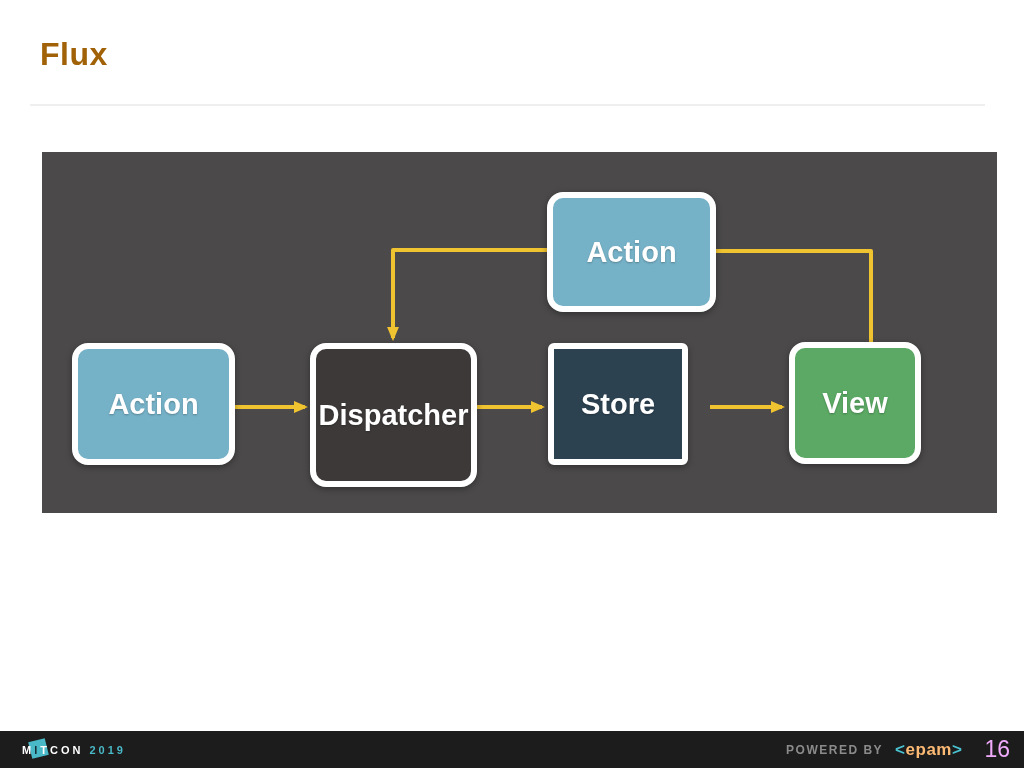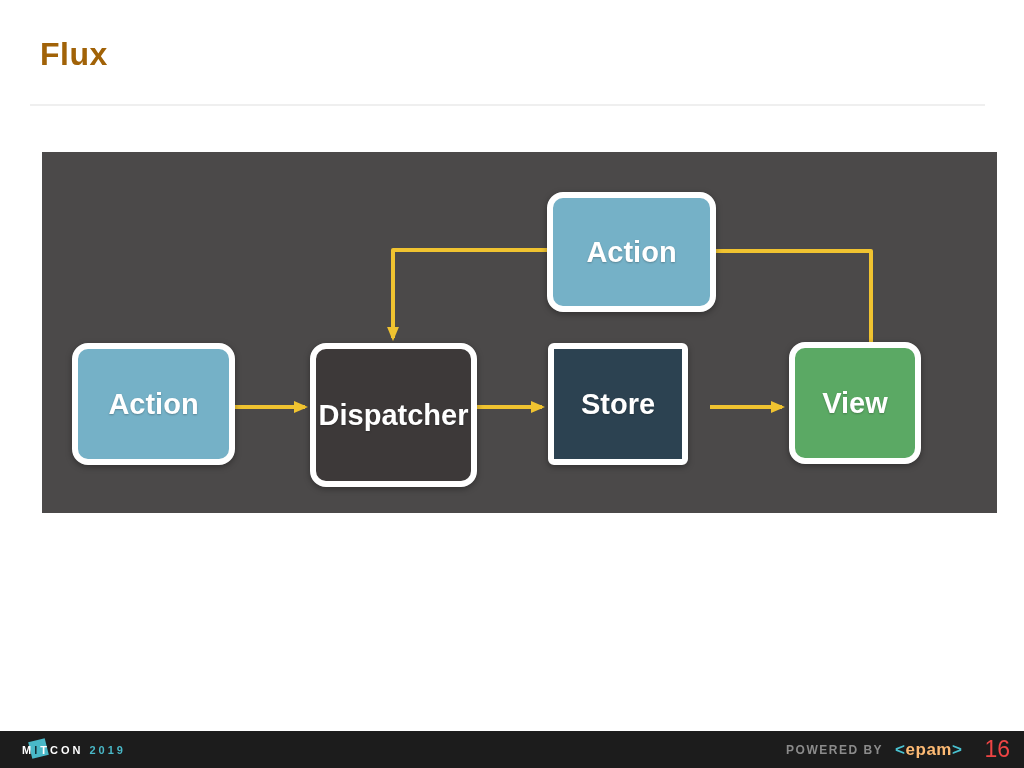--- a/index.html
+++ b/index.html
@@ -77,21 +77,21 @@
   .powered{
     color:#8b8b8b;font-size:12px;font-weight:700;
     letter-spacing:1.5px;margin-right:12px;
   }
   .epam{
     font-size:17px;font-weight:700;letter-spacing:0.5px;
     margin-right:22px;white-space:nowrap;
   }
   .epam .bracket{color:#49c2d1;}
   .epam .epam-name{color:#fdba74;}
-  .pagenum{color:#ef4444;font-size:23px;font-weight:400;}
+  .pagenum{color:#f0abfc;font-size:23px;font-weight:400;}
 </style>
 </head>
 <body>
 
 <div class="slide-title">Flux</div>
 <div class="divider"></div>
 
 <div class="panel">
 
   <svg class="arrows" viewBox="0 0 940 361" xmlns="http://www.w3.org/2000/svg">

